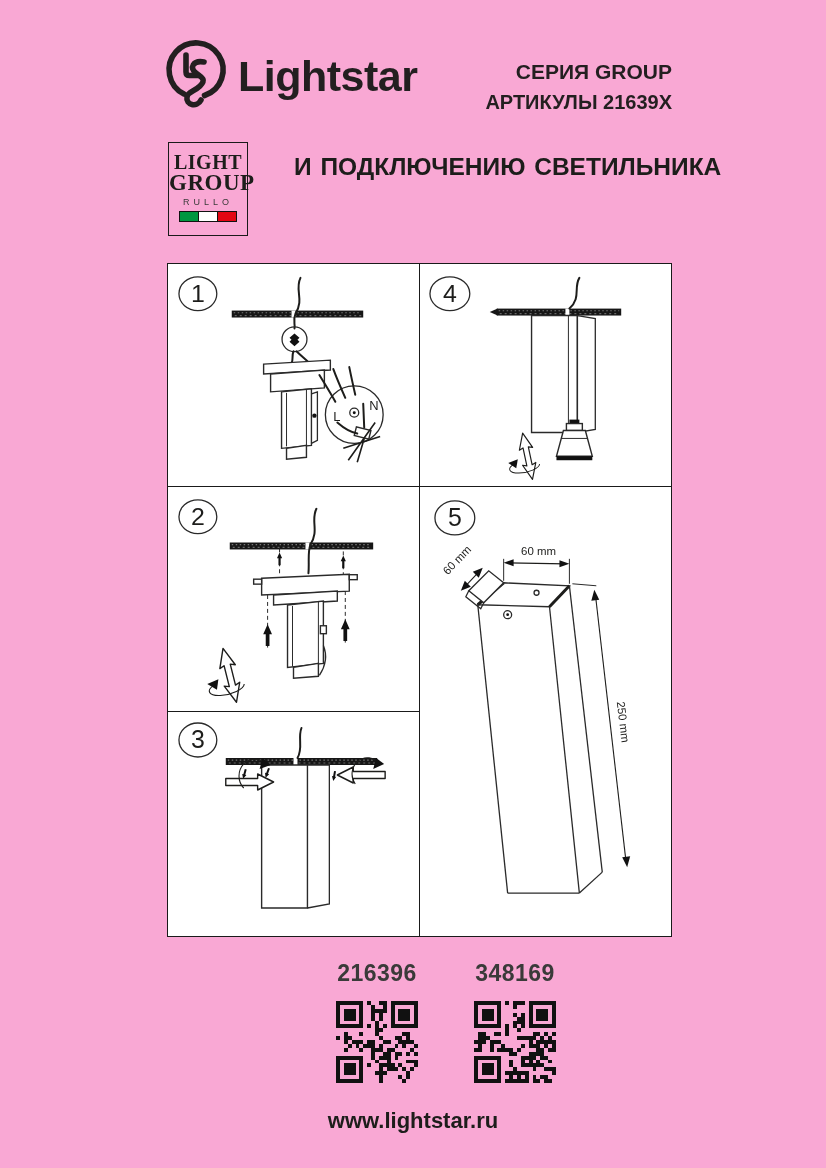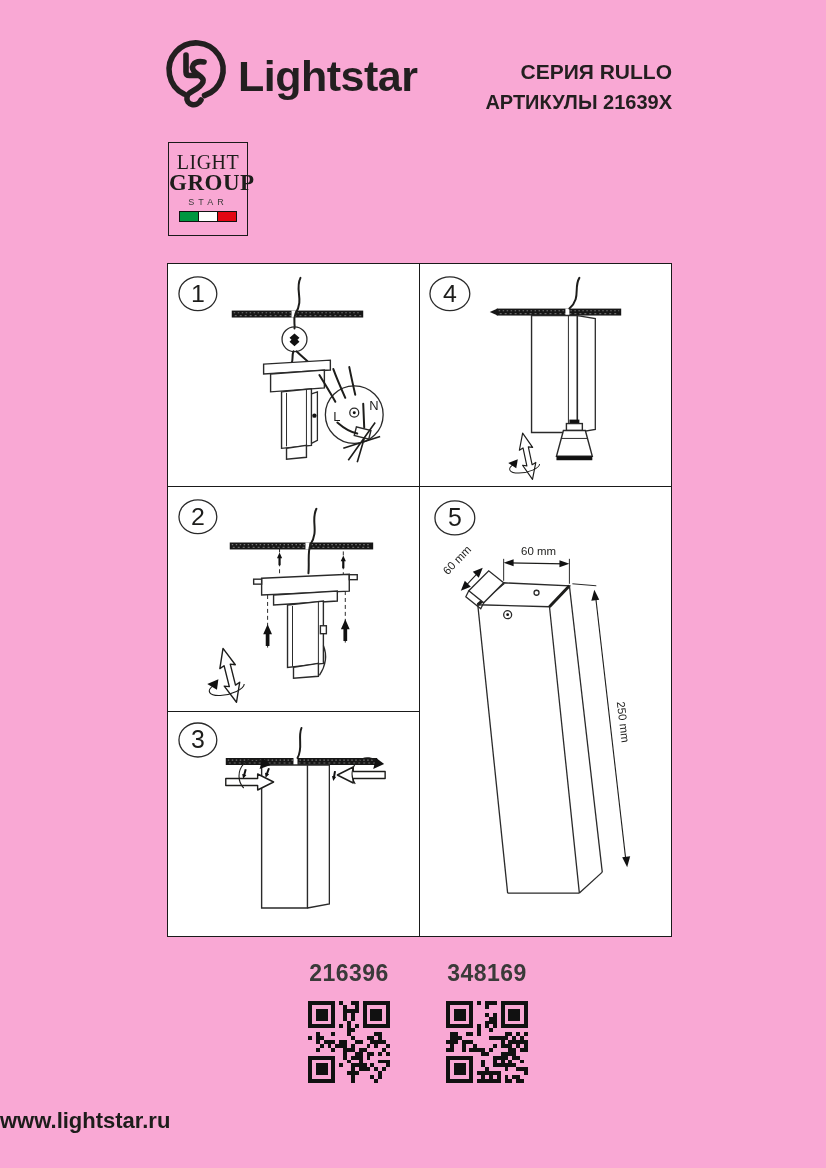--- a/index.html
+++ b/index.html
@@ -11,21 +11,21 @@
   #wordmark{position:absolute;left:238px;top:52px;font-size:43px;font-weight:700;
             letter-spacing:-0.5px;color:#231f20;}
   #head-right{position:absolute;right:154px;top:57px;text-align:right;color:#231f20;}
   #head-series{font-size:21px;font-weight:700;line-height:30px;}
   #head-articles{font-size:20px;font-weight:700;line-height:30px;}
 
   
   #brand-box{position:absolute;left:168px;top:142px;width:80px;height:94px;
              border:1.6px solid #1a1a1a;box-sizing:border-box;text-align:center;
              font-family:"Liberation Serif",serif;padding-top:9px;}
-  #brand-box .l1{font-size:20px;font-weight:400;letter-spacing:0.5px;line-height:20px;}
+  #brand-box .l1{font-size:20px;font-weight:700;letter-spacing:0.5px;line-height:20px;}
   #brand-box .l2{font-size:23px;font-weight:700;letter-spacing:0.5px;line-height:22px;}
   #brand-box .l3{font-family:"Liberation Sans",sans-serif;font-size:9px;letter-spacing:4px;
                  margin-top:3px;color:#3a3a39;}
   #brand-flag{width:56px;height:9px;margin:4px auto 0;border:1px solid #111;display:flex;box-sizing:content-box;}
   #brand-flag .fg{flex:1;}
   #brand-flag .fw{flex:1;border-left:1px solid #111;border-right:1px solid #111;background:#fff;}
   #brand-flag .fr{flex:1;}
 
   #doc-title{position:absolute;left:294px;top:150px;width:382px;font-weight:700;
              font-size:24.5px;line-height:34px;color:#1d1d1b;white-space:nowrap;}
@@ -51,58 +51,59 @@
   .ln2{fill:none;stroke:#1d1d1b;stroke-width:2;stroke-linecap:round;}
   .shape{fill:#fff;stroke:#2a2a2a;stroke-width:1.4;}
   .holl{fill:#fff;stroke:#1d1d1b;stroke-width:1.4;stroke-linejoin:round;}
   .blk{fill:#111;stroke:none;}
   .dash{fill:none;stroke:#2a2a2a;stroke-width:1;stroke-dasharray:4 3;}
   .lbl{font-family:"Liberation Sans",sans-serif;font-size:13px;fill:#1d1d1b;}
   .dim{font-family:"Liberation Sans",sans-serif;font-size:11.5px;fill:#1d1d1b;text-anchor:middle;}
   .dimln{fill:none;stroke:#1d1d1b;stroke-width:1.1;}
 
   
-  .qr-block{position:absolute;width:86px;text-align:center;}
+  .qr-block{position:absolute;width:86px;text-align:center;margin-left:28px;}
   #qr-block-1{left:306px;top:960px;}
   #qr-block-2{left:444px;top:960px;}
   .qr-label{font-size:23px;font-weight:700;color:#3a3a39;letter-spacing:0.5px;}
   .qr-svg{width:82px;height:82px;margin-top:14px;}
 
   
-  #footer{position:absolute;left:0;right:0;top:1108px;text-align:left;
+  #footer{position:absolute;left:0;right:0;top:1108px;text-align:center;
           font-size:22px;font-weight:700;color:#1d1d1b;}
 </style>
 </head>
 <body>
 
 <div id="page">
 
   <svg id="logo-icon" viewBox="0 0 86 94">
     <path d="M30,60 A27,27 0 1 1 50.5,61.5" fill="none" stroke="#231f20" stroke-width="5.6" stroke-linecap="round"></path>
     <path d="M32,21 L32,38 Q32,41.5 35.5,41.5 L44,41.5" fill="none" stroke="#231f20" stroke-width="5.6" stroke-linecap="round" stroke-linejoin="round"></path>
     <path d="M50,28 C39,26 35,34 42,39 C49,44 52,46 46,52 C40,58 34,57 33,63 C31.5,71 43,74 47,66" fill="none" stroke="#231f20" stroke-width="5.6" stroke-linecap="round"></path>
   </svg>
   <div id="wordmark">Lightstar</div>
   <div id="head-right">
-    <div id="head-series">СЕРИЯ RULLO</div>
+    <div id="head-series">СЕРИЯ GROUP</div>
     <div id="head-articles">АРТИКУЛЫ 21639X</div>
   </div>
 
   <div id="brand-box">
     <div class="l1">LIGHT</div>
     <div class="l2">GROUP</div>
-    <div class="l3">STAR</div>
+    <div class="l3">RULLO</div>
     <div id="brand-flag">
       <div class="fg" style="background: rgb(0, 150, 64);"></div>
       <div class="fw"></div>
       <div class="fr" style="background: rgb(227, 6, 19);"></div>
     </div>
   </div>
 
   <div id="doc-title">
+    <div class="t2">И ПОДКЛЮЧЕНИЮ СВЕТИЛЬНИКА</div>
   </div>
 
   <div id="grid">
 
     <div class="panel pn1">
       <svg viewBox="0 0 252 224" preserveAspectRatio="none">
         <ellipse class="numc" cx="30" cy="30" rx="19" ry="17"></ellipse>
         <text class="num" x="30" y="38">1</text>
         <rect x="64" y="47" width="132" height="7" fill="#161616"></rect>
         <line x1="66" y1="49.2" x2="194" y2="49.2" stroke="#777" stroke-width="1.2" stroke-dasharray="1.5 2.5"></line>

